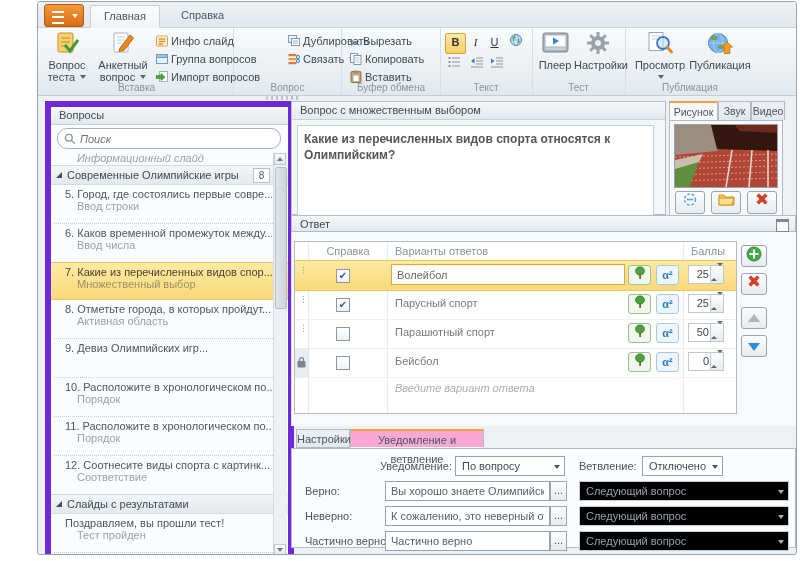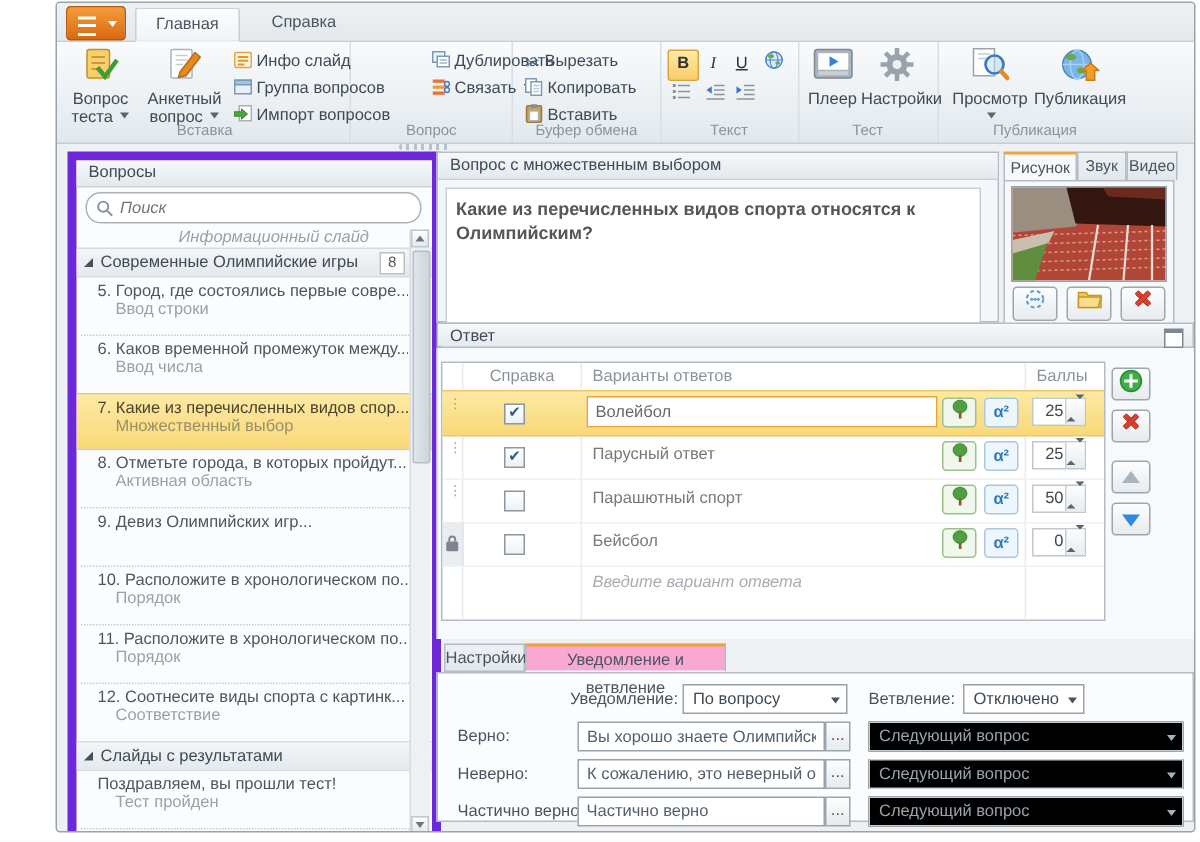--- a/index.html
+++ b/index.html
@@ -38,21 +38,21 @@
   .litem .t{color:#4f565e;white-space:nowrap;overflow:hidden;}
   .litem .s{color:#9aa1a8;padding-left:12px;white-space:nowrap;overflow:hidden;}
   .litem.sel{background:linear-gradient(#fdeaa4,#f9d878);border-top:1px solid #ecc768;border-bottom:1px solid #ecc768;height:33px;}
   .litem.sel .t{color:#4a4430;}
   .litem.sel .s{color:#9a8f66;}
   .dotsep{border-top:1px dotted #c6ccd1;margin:0 3px;position:relative;height:0;}
   .clip{position:absolute;right:4px;top:-8px;}
   .grprow{position:relative;height:18px;line-height:18px;background:linear-gradient(#f3f6f8,#e4e9ed);border-top:1px solid #d5dbe0;border-bottom:1px solid #d5dbe0;color:#3f4a54;padding-left:16px;cursor:pointer;}
   .tri{position:absolute;left:5px;top:6px;width:0;height:0;border-bottom:6px solid #44505a;border-left:6px solid transparent;}
   .badge{position:absolute;right:18px;top:2px;width:15px;height:13px;line-height:13px;text-align:center;background:#fff;border:1px solid #b8c0c8;font-size:10px;color:#555;}
-  .partial{height:14px;line-height:14px;color:#9aa1a8;font-style:italic;padding-left:26px;overflow:hidden;text-align:center;}
+  .partial{height:14px;line-height:14px;color:#9aa1a8;font-style:italic;padding-left:26px;overflow:hidden;}
   .sbar{position:absolute;right:1px;top:46px;bottom:2px;width:13px;background:#eef1f4;border-left:1px solid #d5dbe0;}
   .sbtn{position:absolute;left:0;width:12px;height:12px;background:linear-gradient(#fdfdfd,#e4e9ed);border:1px solid #c0c8cf;box-sizing:border-box;cursor:pointer;}
   .sthumb{position:absolute;left:1px;top:14px;width:10px;height:140px;background:linear-gradient(90deg,#dfe5ea,#cdd5db);border:1px solid #b4bec6;border-radius:2px;cursor:grab;}
   .tru{width:0;height:0;border-left:3px solid transparent;border-right:3px solid transparent;border-bottom:4px solid #6a7680;margin:3px auto;}
   .trd{width:0;height:0;border-left:3px solid transparent;border-right:3px solid transparent;border-top:4px solid #6a7680;margin:3px auto;}
   
   .qpanel{position:absolute;left:253px;top:99px;width:373px;height:112px;border:1px solid #b3bcc4;background:#f4f7f9;}
   .qbox{position:absolute;left:5px;top:23px;width:343px;height:79px;background:#fff;border:1px solid #c5cdd4;padding:5px 6px;font-size:12px;font-weight:bold;color:#565656;line-height:16px;}
   
   .media{position:absolute;left:631px;top:99px;width:114px;height:118px;}
@@ -519,21 +519,21 @@
         <span class="ibtn alphabtn">α²</span>
         <span class="pts">
             <span class="pv">25</span>
             <span class="spin"><span class="u"></span><span class="d"></span></span>
           </span>
       </div>
 
       <div class="trow rb" style="top:48px;">
         <span class="dh glyph">⋮</span>
         <span class="cb on"></span>
-        <span class="vtext">Парусный ответ</span>
+        <span class="vtext">Парусный спорт</span>
         <span class="ibtn treebtn"><svg width="14" height="14" viewBox="0 0 14 14">
               <ellipse cx="7" cy="5" rx="4.6" ry="4.2" fill="#4fa040" stroke="#35802a" stroke-width="0.6"></ellipse>
               <rect x="6.2" y="8.5" width="1.8" height="4.5" fill="#8a5a30"></rect>
             </svg></span>
         <span class="ibtn alphabtn">α²</span>
         <span class="pts">
             <span class="pv">25</span>
             <span class="spin"><span class="u"></span><span class="d"></span></span>
           </span>
       </div>

